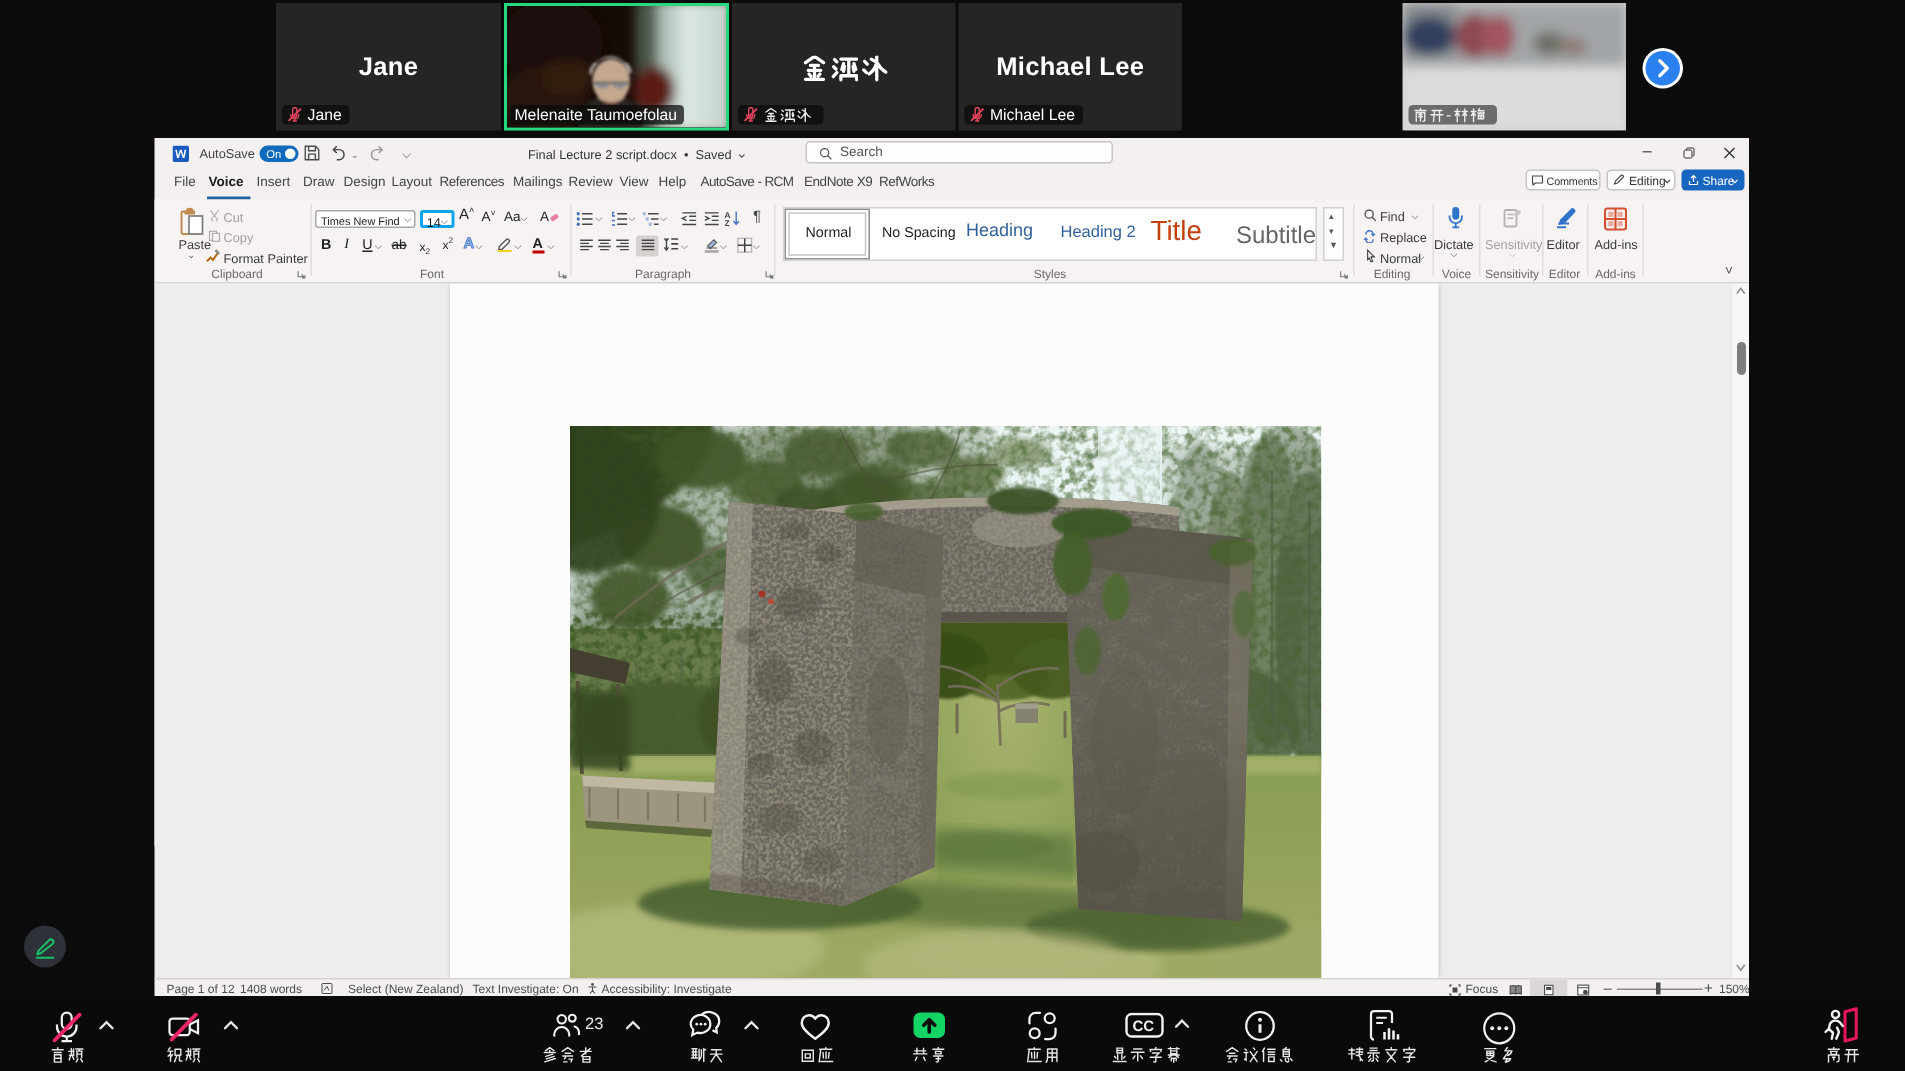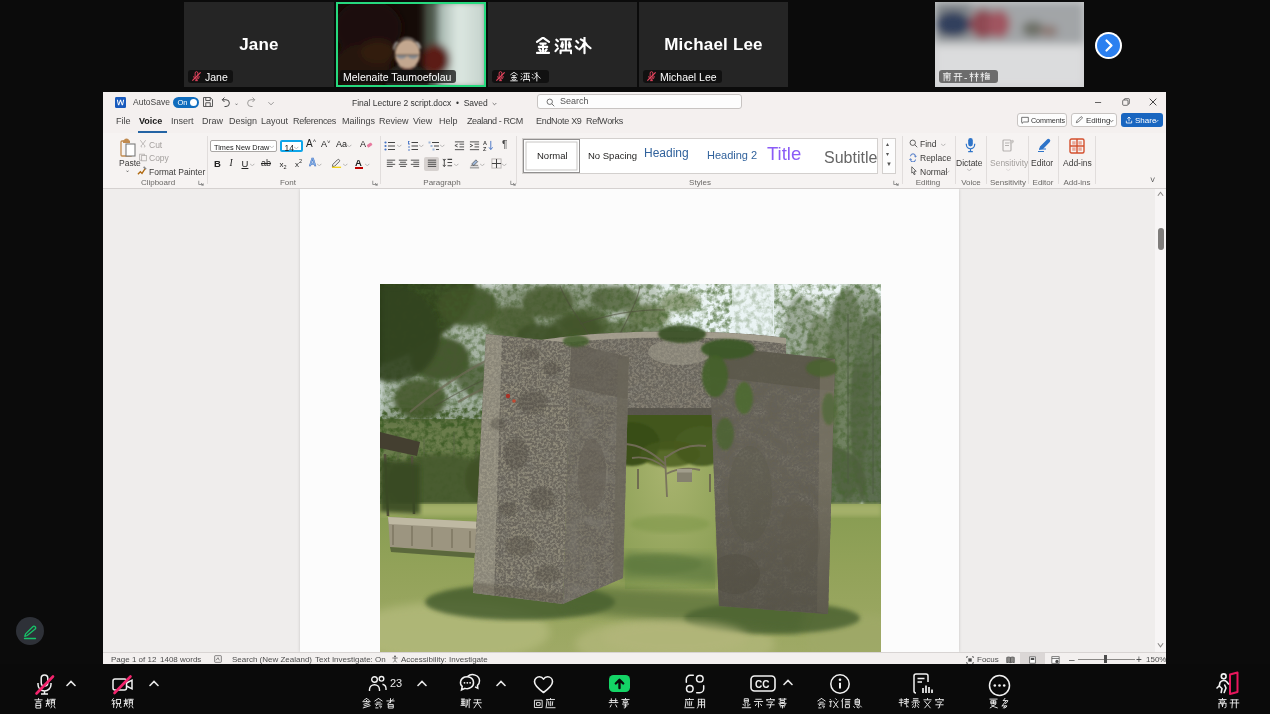--- a/index.html
+++ b/index.html
@@ -306,21 +306,21 @@
 <span class="mt" style="left:36px;color:#1a1a1a;font-weight:bold">Voice</span>
 <span class="mt" style="left:68px">Insert</span>
 <span class="mt" style="left:99px">Draw</span>
 <span class="mt" style="left:126px">Design</span>
 <span class="mt" style="left:158px">Layout</span>
 <span class="mt" style="left:190px;letter-spacing:-0.3px">References</span>
 <span class="mt" style="left:239px">Mailings</span>
 <span class="mt" style="left:276px">Review</span>
 <span class="mt" style="left:310px">View</span>
 <span class="mt" style="left:336px">Help</span>
-<span class="mt" style="left:364px;letter-spacing:-0.4px">Zealand - RCM</span>
+<span class="mt" style="left:364px;letter-spacing:-0.4px">AutoSave - RCM</span>
 <span class="mt" style="left:433px;letter-spacing:-0.3px">EndNote X9</span>
 <span class="mt" style="left:483px;letter-spacing:-0.3px">RefWorks</span>
 <div class="abs" style="left:35px;top:18.5px;width:29px;height:2.5px;background:#2464a4"></div>
 
 <div class="abs" style="left:914px;top:1px;width:50px;height:13.5px;border:1px solid #c8c4c2;border-radius:3px;background:#fdfdfd"></div>
 <svg class="abs" style="left:918px;top:4px" width="8" height="8" viewBox="0 0 12 12">
           <path d="M1,2 H11 V9 H4 L1.5,11 V9 H1 Z" stroke="#444" stroke-width="1.1" fill="none"></path>
         </svg>
 <span class="abs" style="left:928px;top:4px;font-size:7.2px;color:#333;letter-spacing:-0.1px">Comments</span>
 <div class="abs" style="left:968px;top:1px;width:46px;height:13.5px;border:1px solid #c8c4c2;border-radius:3px;background:#fdfdfd"></div>
@@ -364,21 +364,21 @@
           <path d="M8,1 L11,4" stroke="#888" stroke-width="2" fill="none"></path>
         </svg>
 <span class="rtext" style="left:46px;top:33.5px">Format Painter</span>
 <span class="glabel" style="left:30px;width:50px">Clipboard</span>
 <svg class="launch" style="left:95px" viewBox="0 0 8 8">
           <path d="M1,1 V6 H6 M4,4 L7,7 M7,4.5 V7 H4.5" stroke="#777" stroke-width="1" fill="none"></path>
         </svg>
 <div class="gdiv" style="left:104px"></div>
 
 <div class="abs" style="left:107px;top:6.5px;width:67px;height:12.5px;background:#fff;border:1px solid #aaa7a5;border-radius:2px">
-          <span style="position:absolute;left:3px;top:2.5px;font-size:7.3px;color:#222;white-space:nowrap">Times New Draw</span>
+          <span style="position:absolute;left:3px;top:2.5px;font-size:7.3px;color:#222;white-space:nowrap">Times New Find</span>
           <span style="position:absolute;right:2px;top:2.5px;font-size:6px;color:#555">⌵</span>
         </div>
 <div class="abs" style="left:176.5px;top:6.5px;width:23px;height:12.5px;background:#fff;border:2px solid #0ea5e9;border-radius:2px">
           <span style="position:absolute;left:3px;top:1.5px;font-size:8.5px;color:#222">14</span>
           <span style="position:absolute;right:2px;top:2.5px;font-size:6px;color:#555">⌵</span>
         </div>
 <span class="abs" style="left:203px;top:5px;font-size:10px;color:#222">A<span style="font-size:6px;vertical-align:4px">˄</span></span>
 <span class="abs" style="left:218px;top:6px;font-size:9px;color:#222">A<span style="font-size:6px;vertical-align:3px">˅</span></span>
 <span class="abs" style="left:233px;top:6px;font-size:9px;color:#222">Aa<span style="font-size:6px;color:#555">⌵</span></span>
 <span class="abs" style="left:257px;top:6px;font-size:9px;color:#222">A</span>
@@ -473,21 +473,21 @@
           <path d="M1,1 V6 H6 M4,4 L7,7 M7,4.5 V7 H4.5" stroke="#777" stroke-width="1" fill="none"></path>
         </svg>
 <div class="gdiv" style="left:413px"></div>
 
 <div class="abs" style="left:419px;top:5px;width:356px;height:36px;background:#fff;border:1px solid #d3d0ce"></div>
 <div class="abs" style="left:420px;top:6px;width:57px;height:34px;background:#fff;border:1px solid #929090;box-shadow:inset 0 0 0 1.5px #fff,inset 0 0 0 2.5px #c8c6c4"></div>
 <span class="abs" style="left:434px;top:17px;font-size:9.5px;color:#201f1e">Normal</span>
 <span class="abs" style="left:485px;top:17px;font-size:9.5px;color:#201f1e">No Spacing</span>
 <span class="abs" style="left:541px;top:13px;font-size:12px;color:#31629c">Heading</span>
 <span class="abs" style="left:604px;top:16px;font-size:11px;color:#31629c">Heading 2</span>
-<span class="abs" style="left:664px;top:10px;font-size:18.5px;color:#8b5cf6">Title</span>
+<span class="abs" style="left:664px;top:10px;font-size:18.5px;color:#c2410c">Title</span>
 <span class="abs" style="left:721px;top:16px;font-size:16px;color:#666">Subtitle</span>
 <div class="abs" style="left:779px;top:5px;width:14px;height:36px;background:#fdfdfd;border:1px solid #d3d0ce"></div>
 <span class="abs" style="left:783px;top:7px;font-size:6px;color:#555">▴</span>
 <span class="abs" style="left:783px;top:17px;font-size:6px;color:#555">▾</span>
 <span class="abs" style="left:783px;top:28px;font-size:6px;color:#555">▼</span>
 <span class="glabel" style="left:574px;width:46px">Styles</span>
 <svg class="launch" style="left:790px" viewBox="0 0 8 8">
           <path d="M1,1 V6 H6 M4,4 L7,7 M7,4.5 V7 H4.5" stroke="#777" stroke-width="1" fill="none"></path>
         </svg>
 <div class="gdiv" style="left:799px"></div>
@@ -803,21 +803,21 @@
         </svg>
 </div>
 
 <div id="sbar">
 <span class="abs" style="left:8px;top:2px">Page 1 of 12</span>
 <span class="abs" style="left:57px;top:2px">1408 words</span>
 <svg class="abs" style="left:111px;top:2px" width="8" height="8" viewBox="0 0 12 12">
           <rect x="1" y="1" width="10" height="10" rx="1" stroke="#4c4c4c" stroke-width="1" fill="none"></rect>
           <path d="M3,8 L6,4 L8,8" stroke="#4c4c4c" stroke-width="1" fill="none"></path>
         </svg>
-<span class="abs" style="left:129px;top:2px">Search (New Zealand)</span>
+<span class="abs" style="left:129px;top:2px">Select (New Zealand)</span>
 <span class="abs" style="left:212px;top:2px">Text Investigate: On</span>
 <svg class="abs" style="left:288px;top:2px" width="8" height="8" viewBox="0 0 12 12">
           <circle cx="6" cy="2" r="1.4" fill="#4c4c4c"></circle>
           <path d="M2,4.5 H10 M6,4.5 V8 M6,8 L3.5,11 M6,8 L8.5,11" stroke="#4c4c4c" stroke-width="1.1" fill="none"></path>
         </svg>
 <span class="abs" style="left:298px;top:2px">Accessibility: Investigate</span>
 <svg class="abs" style="left:863px;top:2.5px" width="8" height="8" viewBox="0 0 12 12">
           <path d="M1,3 V1 H3 M9,1 H11 V3 M11,9 V11 H9 M3,11 H1 V9" stroke="#4c4c4c" stroke-width="1.2" fill="none"></path>
           <rect x="3.5" y="3.5" width="5" height="5" fill="#4c4c4c"></rect>
         </svg>

